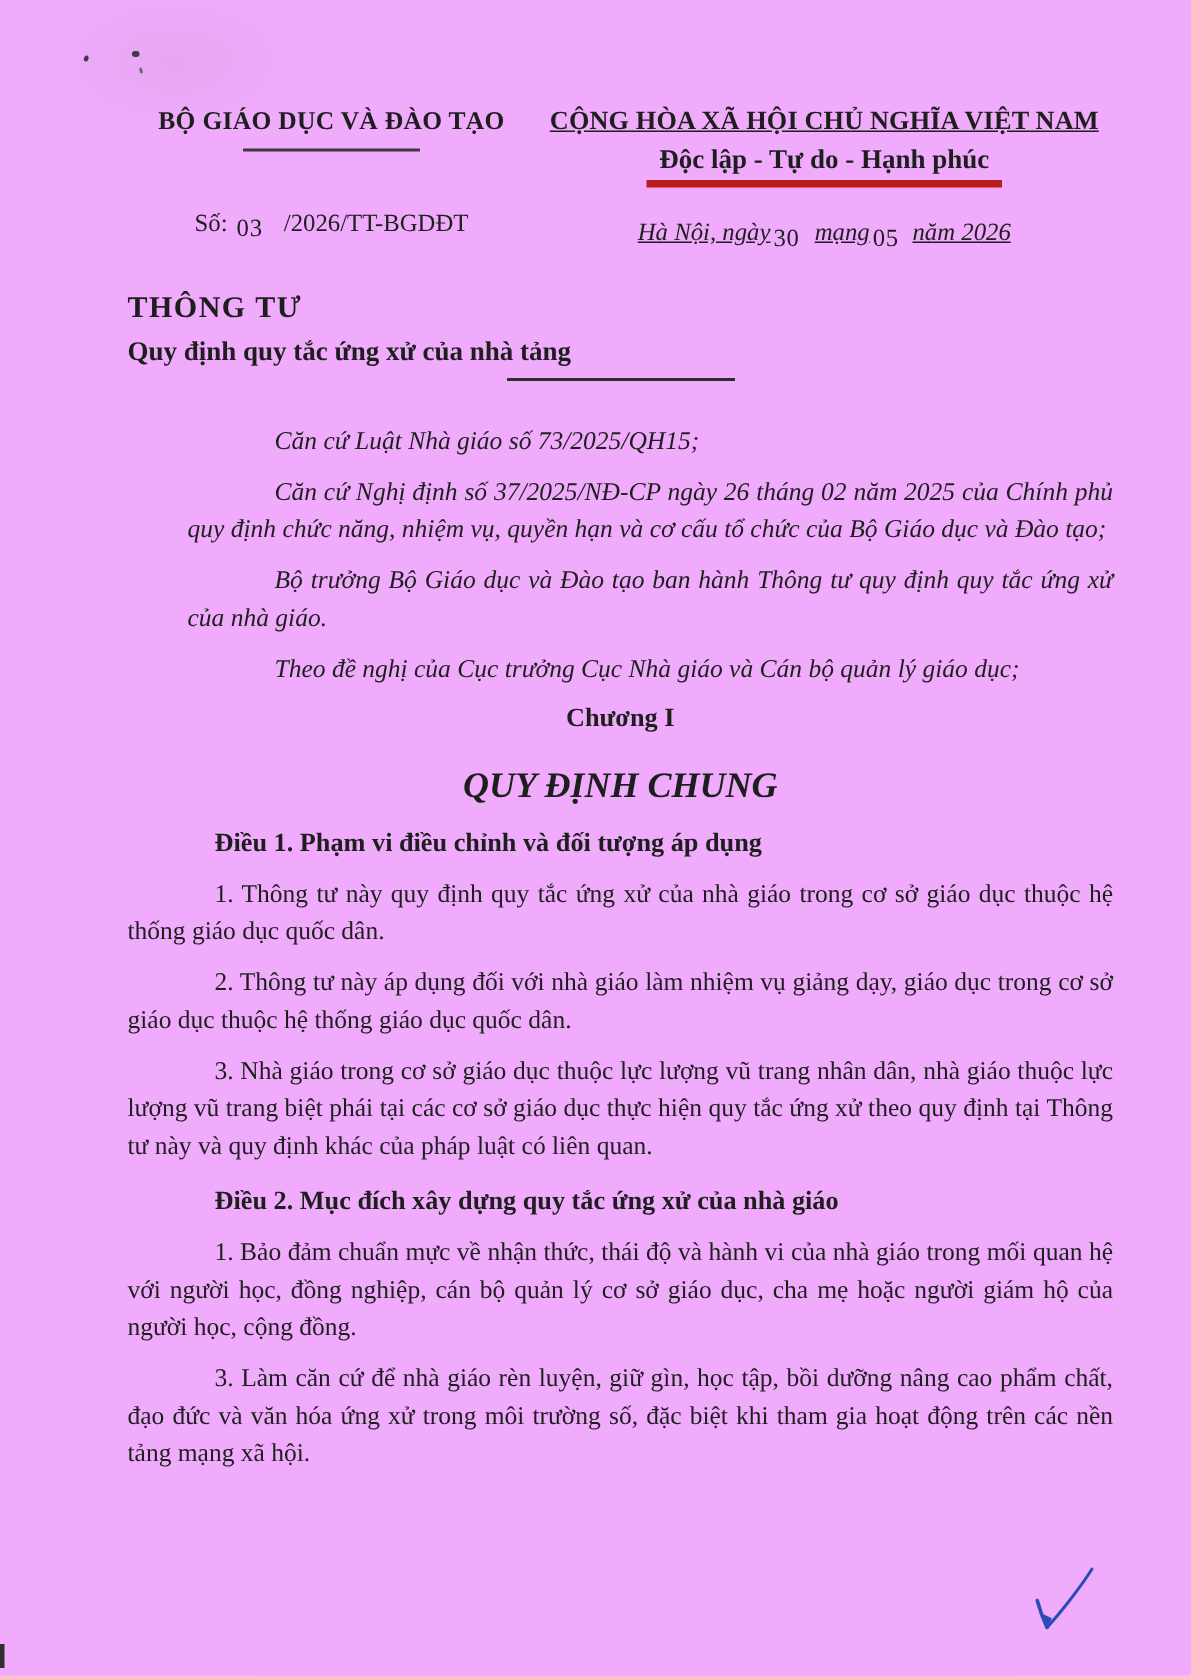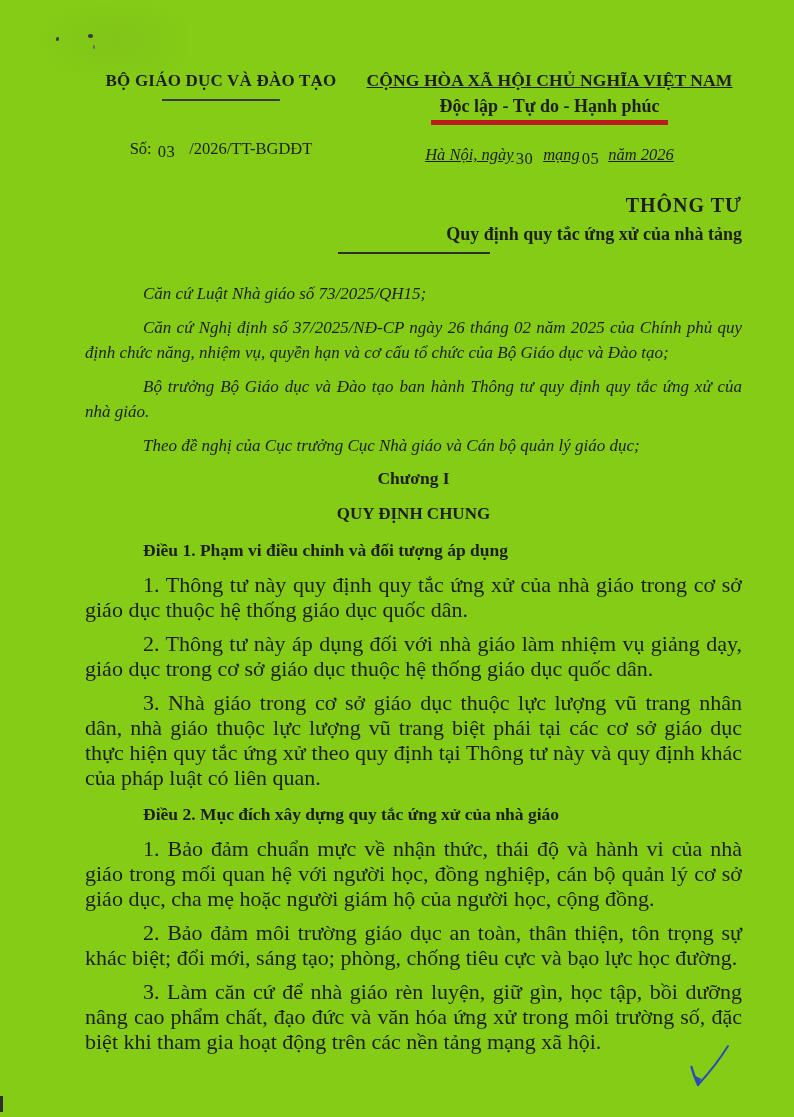--- a/index.html
+++ b/index.html
@@ -1,21 +1,21 @@
 <!DOCTYPE html>
 <html lang="vi"><head>
 <meta charset="utf-8">
 <style>
   html,body{margin:0;padding:0;}
   body{background:#e8e8e8;}
   .page{
     position:relative;
     width:794px;height:1117px;
     margin:0 auto;
-    background:#84cc16;
+    background:#f0abfc;
     overflow:hidden;
     font-family:"Liberation Serif","DejaVu Serif",serif;
     color:#1e1e1e;
   }
   .smudge{
     position:absolute;left:28px;top:0;width:160px;height:90px;
     background:radial-gradient(ellipse at 55% 45%, rgba(60,60,70,0.05), rgba(0,0,0,0) 65%);
     pointer-events:none;
   }
   .speck{position:absolute;background:#3c3c3c;border-radius:45%;}
@@ -38,40 +38,40 @@
   .national{font-weight:bold;font-size:17.5px;line-height:21px;letter-spacing:0.1px;}
   .motto-wrap{margin-top:3px;}
   .motto{display:inline-block;font-weight:bold;font-size:18px;line-height:24px;
          border-bottom:5px solid #b91c1c;padding:0 8px 2px;}
   .dateline{margin-top:18px;font-style:italic;font-size:16.5px;line-height:22px;white-space:nowrap;}
   .dateline .fill-num{font-style:normal;top:4px;}
   .dateline .fill-num.day{margin:1px 10px 0 2px;}
   .dateline .fill-num.month{margin:0 9px 0 2px;}
 
   
-  .title-block{text-align:right;}
+  .title-block{text-align:left;}
   .doc-type{margin-top:26px;font-weight:bold;font-size:20px;line-height:26px;letter-spacing:1px;}
   .subject{margin-top:4px;font-weight:bold;font-size:18px;line-height:24px;}
   .title-rule{width:152px;border-top:2px solid #2e2e2e;margin:6px auto 0;}
 
   
-  .preamble{margin-top:27px;}
+  .preamble{margin-top:27px;margin-left:40px;}
   .preamble p{
     margin:9px 0 0;font-style:italic;font-size:17px;line-height:25px;
     text-indent:58px;text-align:justify;
   }
   .preamble p:first-child{margin-top:0;}
   .chapter{margin-top:8px;text-align:center;}
   .chapter-number{font-weight:bold;font-size:17.5px;line-height:25px;}
-  .chapter-title{margin-top:10px;font-weight:bold;font-size:17px;line-height:25px;}
+  .chapter-title{margin-top:21px;font-weight:bold;font-size:24px;line-height:25px;font-style:italic;}
   .article-heading{
     margin:12px 0 0;font-weight:bold;font-size:17.5px;line-height:25px;text-indent:58px;
   }
   .clause{
-    margin:9px 0 0;font-size:22px;line-height:25px;
+    margin:9px 0 0;font-size:17px;line-height:25px;
     text-indent:58px;text-align:justify;
   }
 
   
   .pen-mark{position:absolute;left:676px;top:1038px;width:62px;height:58px;}
 </style>
 </head>
 <body>
 
 <div class="page">
@@ -121,21 +121,20 @@
       <div class="chapter-title">QUY ĐỊNH CHUNG</div>
     </div>
 
     <p class="article-heading">Điều 1. Phạm vi điều chỉnh và đối tượng áp dụng</p>
     <p class="clause">1. Thông tư này quy định quy tắc ứng xử của nhà giáo trong cơ sở giáo dục thuộc hệ thống giáo dục quốc dân.</p>
     <p class="clause">2. Thông tư này áp dụng đối với nhà giáo làm nhiệm vụ giảng dạy, giáo dục trong cơ sở giáo dục thuộc hệ thống giáo dục quốc dân.</p>
     <p class="clause">3. Nhà giáo trong cơ sở giáo dục thuộc lực lượng vũ trang nhân dân, nhà giáo thuộc lực lượng vũ trang biệt phái tại các cơ sở giáo dục thực hiện quy tắc ứng xử theo quy định tại Thông tư này và quy định khác của pháp luật có liên quan.</p>
 
     <p class="article-heading">Điều 2. Mục đích xây dựng quy tắc ứng xử của nhà giáo</p>
     <p class="clause">1. Bảo đảm chuẩn mực về nhận thức, thái độ và hành vi của nhà giáo trong mối quan hệ với người học, đồng nghiệp, cán bộ quản lý cơ sở giáo dục, cha mẹ hoặc người giám hộ của người học, cộng đồng.</p>
-    <p class="clause">2. Bảo đảm môi trường giáo dục an toàn, thân thiện, tôn trọng sự khác biệt; đổi mới, sáng tạo; phòng, chống tiêu cực và bạo lực học đường.</p>
     <p class="clause">3. Làm căn cứ để nhà giáo rèn luyện, giữ gìn, học tập, bồi dưỡng nâng cao phẩm chất, đạo đức và văn hóa ứng xử trong môi trường số, đặc biệt khi tham gia hoạt động trên các nền tảng mạng xã hội.</p>
 
   </div>
 
   <svg class="pen-mark" viewBox="0 0 62 58" xmlns="http://www.w3.org/2000/svg">
     <path d="M52,8 C45.5,18.5 32,36 22,47" fill="none" stroke="#2a4cb8" stroke-width="2" stroke-linecap="round"></path>
     <path d="M15.5,29 C17,34.5 19.5,41.5 22,47" fill="none" stroke="#2a4cb8" stroke-width="2.4" stroke-linecap="round"></path>
     <path d="M18.3,37.5 L21.9,48 L25.2,40.8 Z" fill="#2a4cb8" stroke="none"></path>
   </svg>
 

